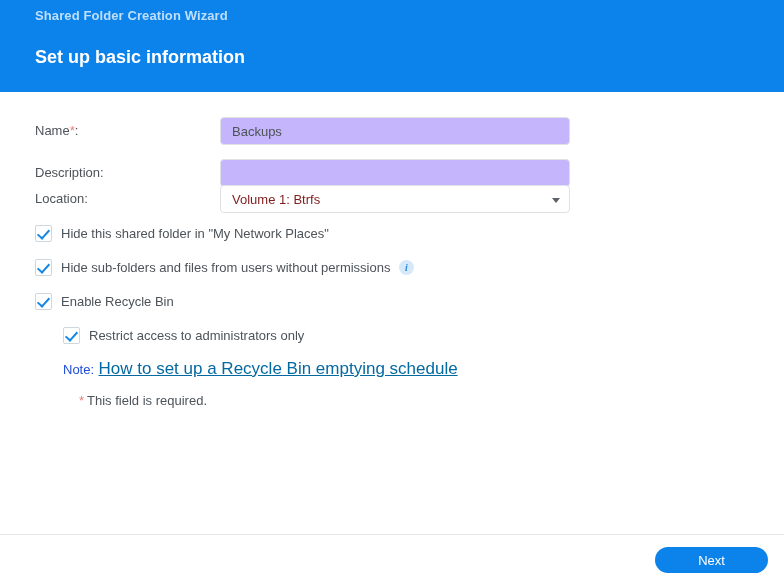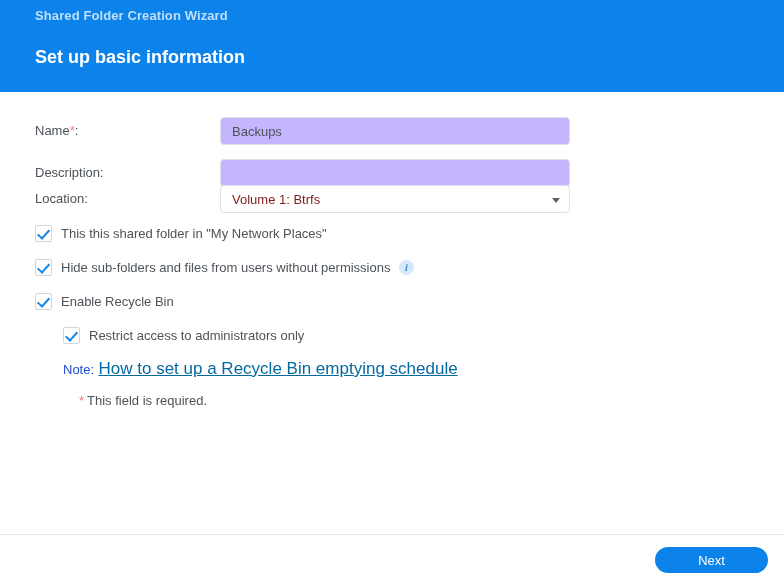--- a/index.html
+++ b/index.html
@@ -281,21 +281,21 @@
     <div class="select-wrap">
       <div class="select-value">Volume 1:  Btrfs</div>
       <div class="chevron-down-icon"></div>
     </div>
   </div>
 
   <div class="check-row cb-1">
     <div class="checkbox">
         <span class="tick"></span>
       </div>
-    <div class="check-label">This this shared folder in "My Network Places"</div>
+    <div class="check-label">Hide this shared folder in "My Network Places"</div>
   </div>
 
   <div class="check-row cb-2">
     <div class="checkbox">
         <span class="tick"></span>
       </div>
     <div class="check-label">Hide sub-folders and files from users without permissions</div>
     <div class="info-icon" id="info-2" style="left: 364px;">i</div>
   </div>
 

